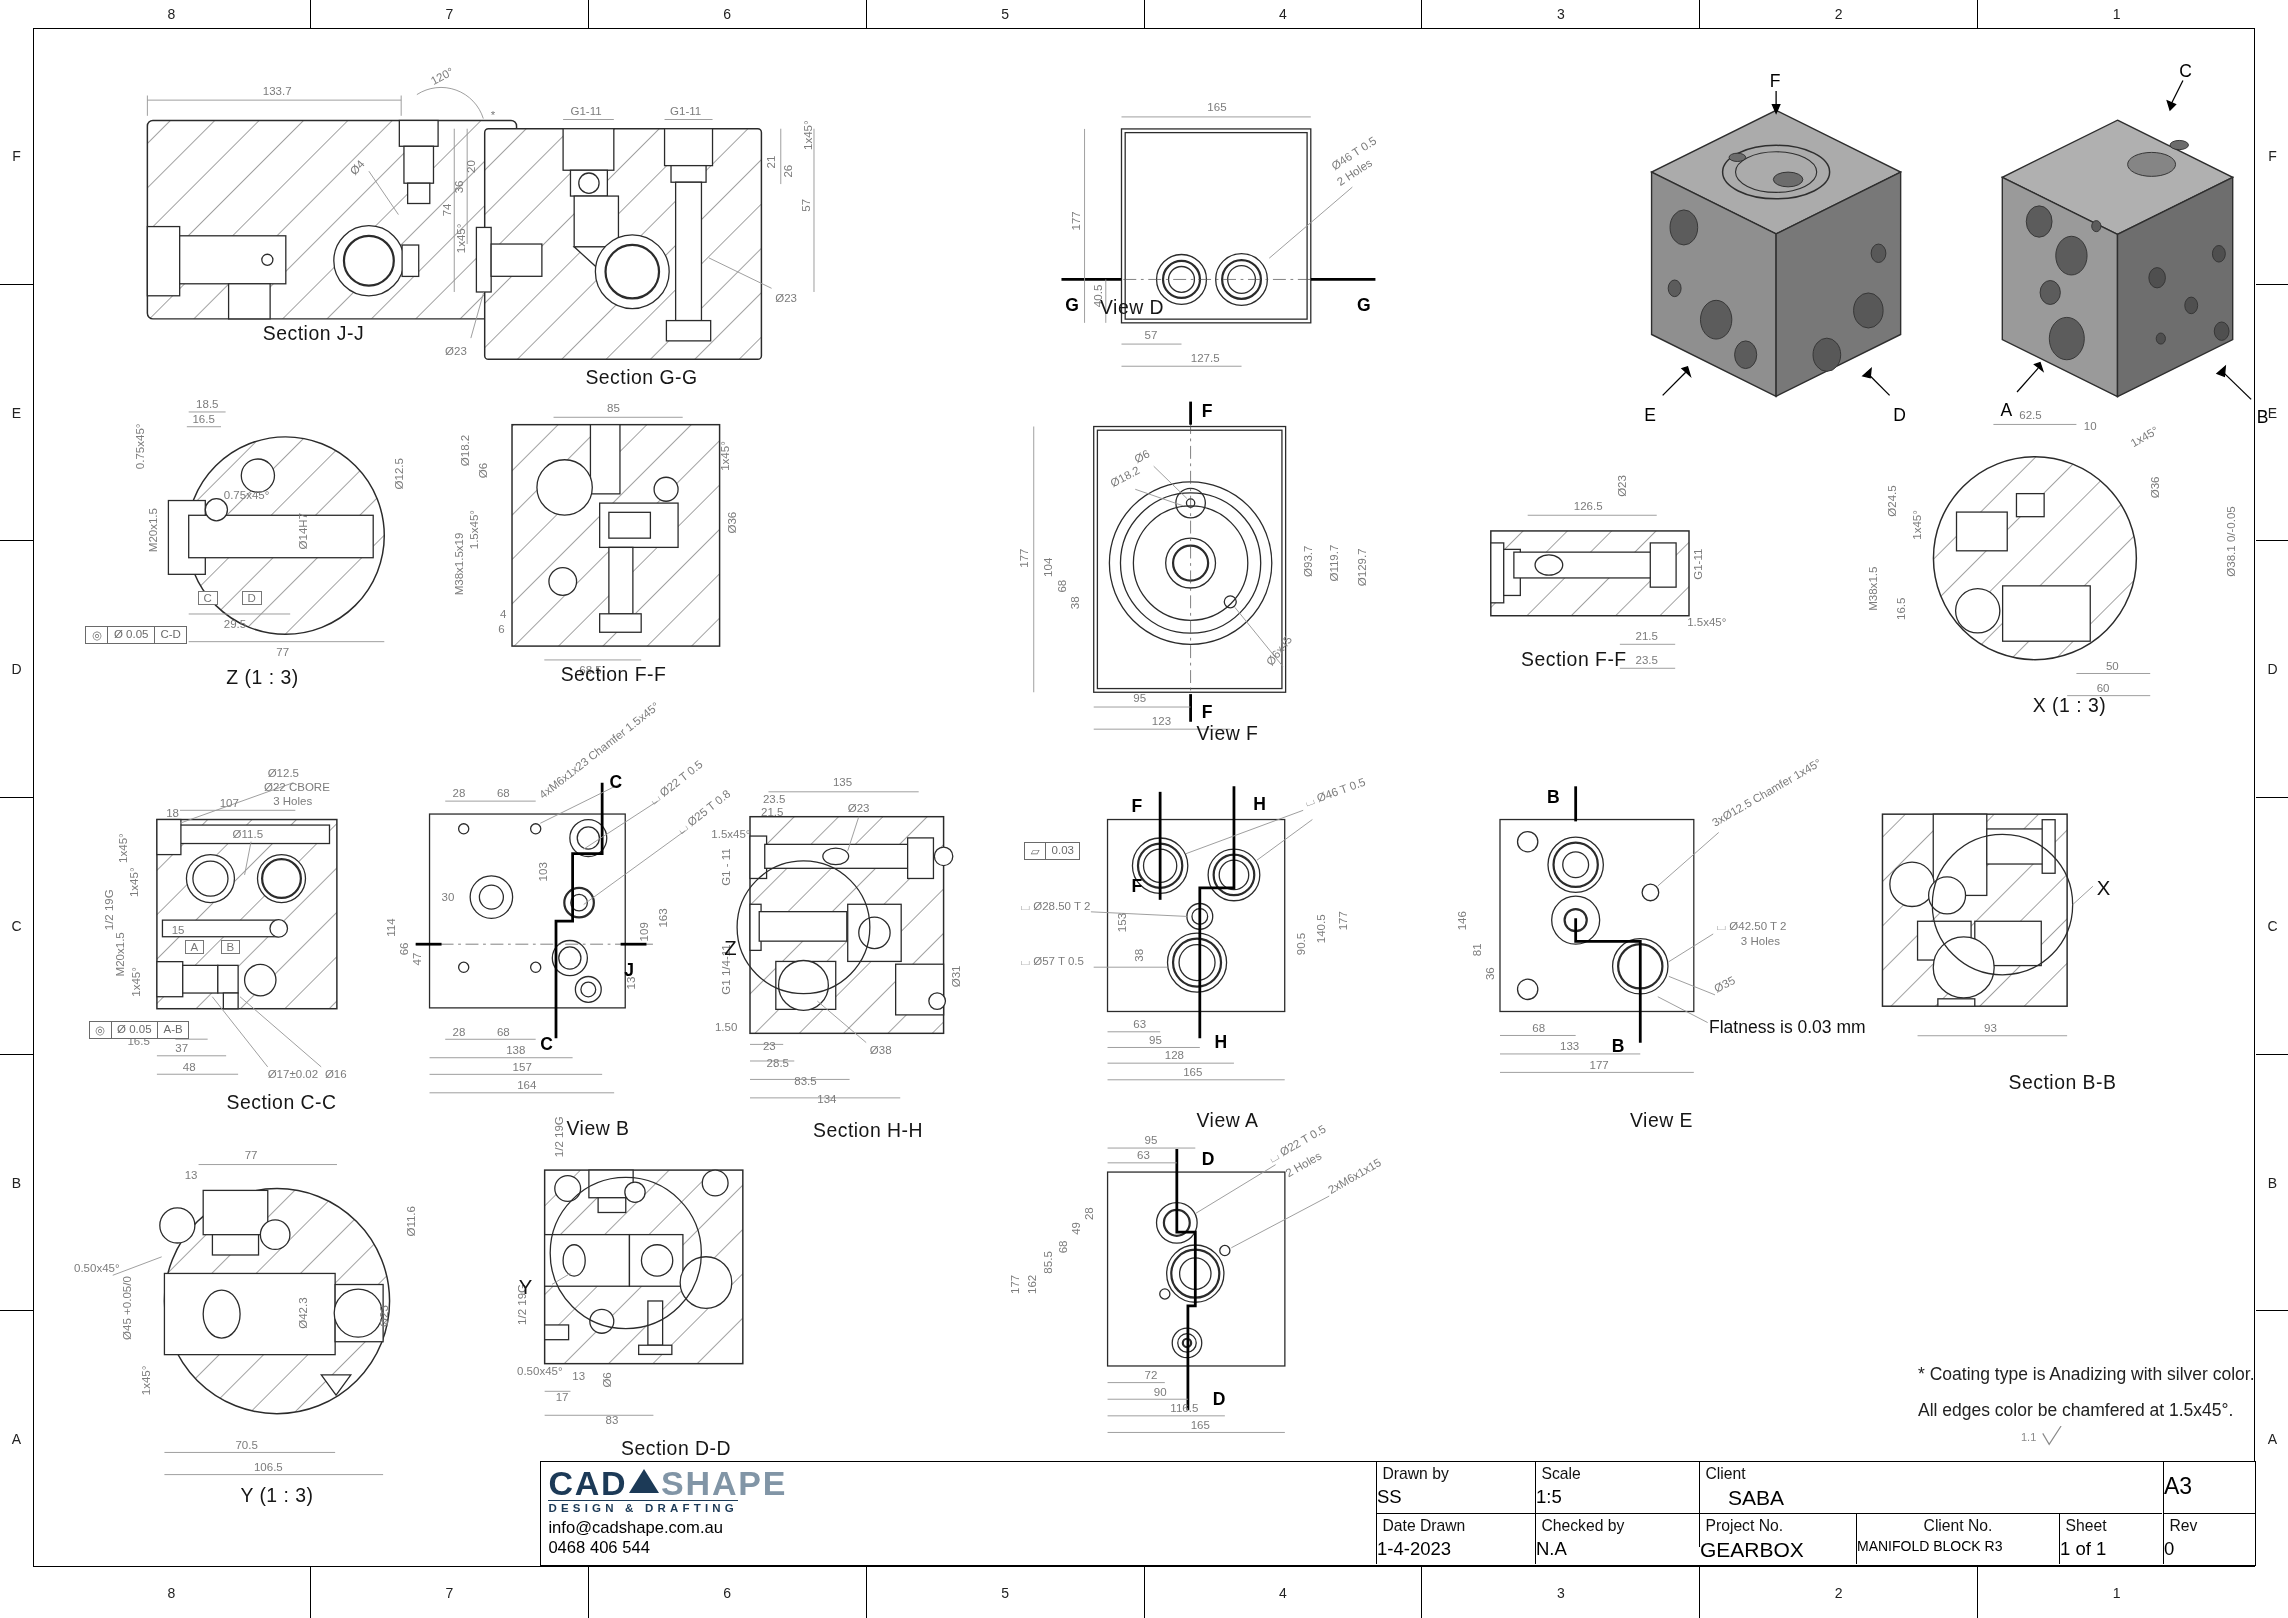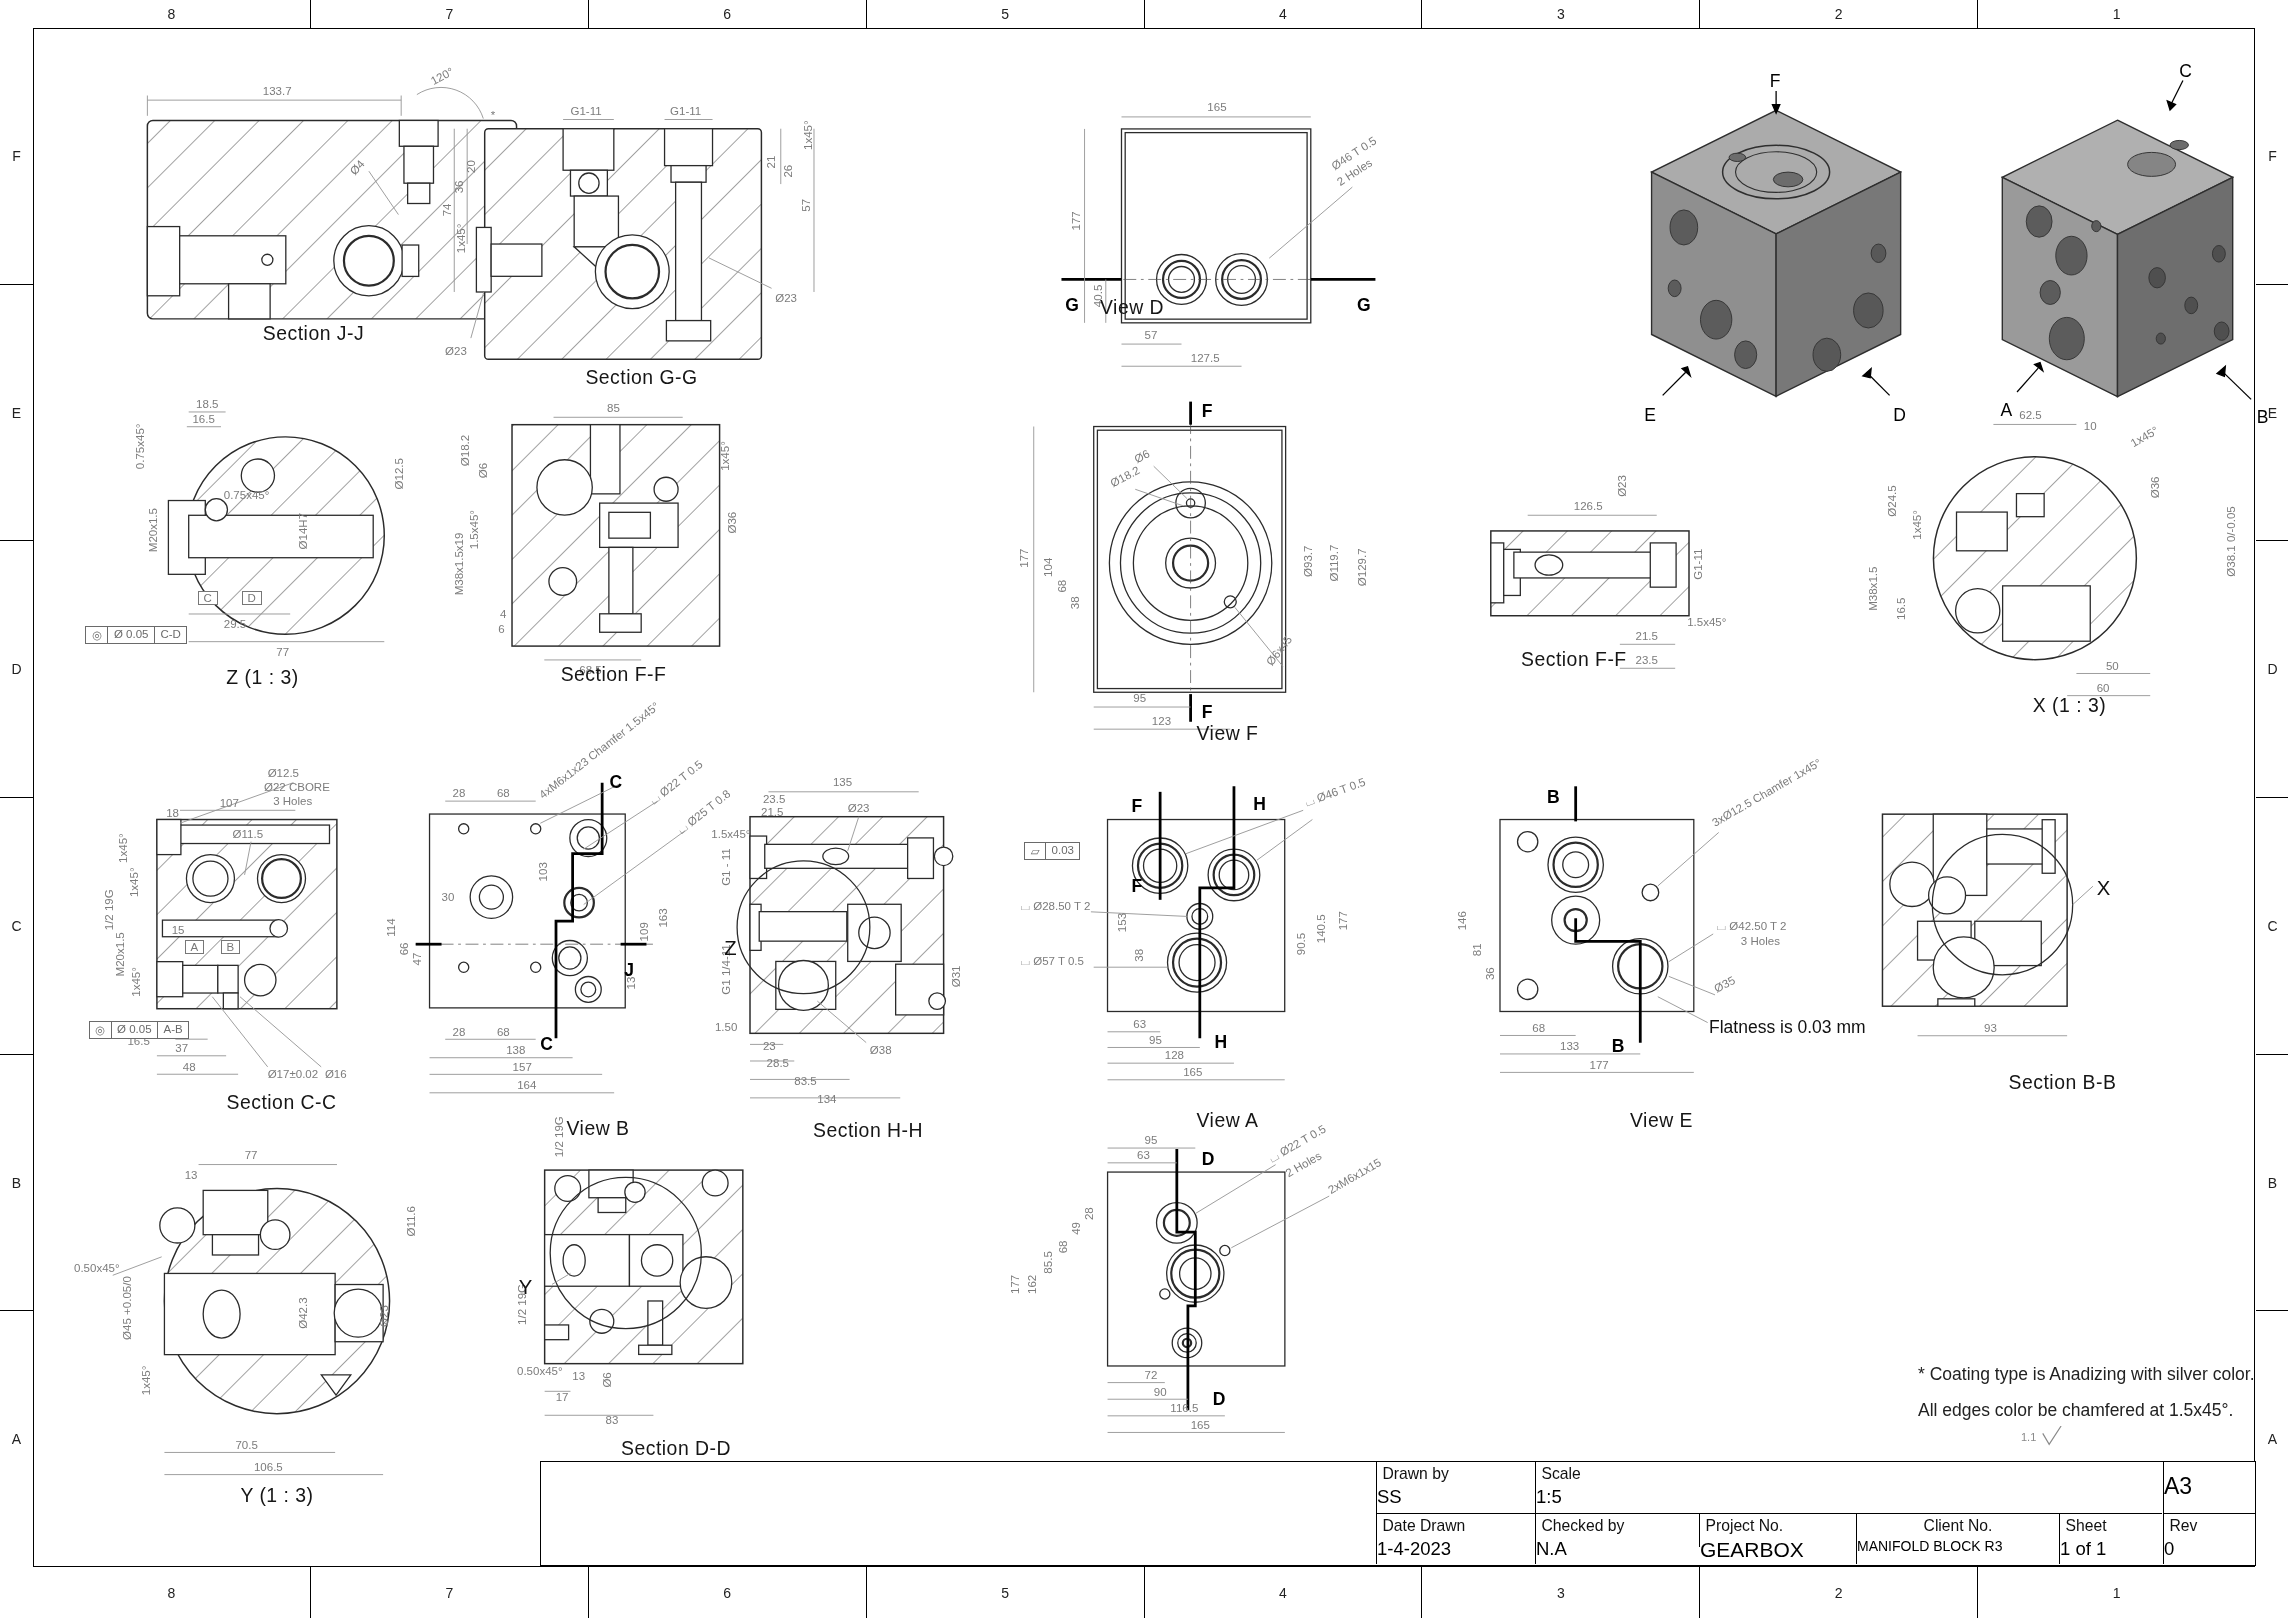--- a/index.html
+++ b/index.html
@@ -808,36 +808,48 @@
   <div>All edges color be chamfered at 1.5x45°.</div>
 </div>
 <div class="finish">
   <span>1.1</span>
   <svg width="24" height="22" style="vertical-align:-7.4px" viewBox="0 0 26 24">
     <polyline points="4,8 11,20 24,0" fill="none" stroke="#8a8a8a" stroke-width="1.3"></polyline>
   </svg>
 </div>
 
 <div class="tblock">
+  <div class="tb-logo">
+    <div class="brand"><span class="cad">CAD</span><span class="tri"></span><span class="shape">SHAPE</span></div>
+    <div class="tagline">DESIGN &amp; DRAFTING</div>
+    <div class="contact">
+      <div>info@cadshape.com.au</div>
+      <div>0468 406 544</div>
+    </div>
+  </div>
   <div class="cell" style="left:835px;top:0;width:159px;height:51px">
     <div class="lab">Drawn by</div>
     <div class="val">SS</div>
   </div>
   <div class="cell r2" style="left:835px;top:51px;width:159px;height:51px">
     <div class="lab">Date Drawn</div>
     <div class="val">1-4-2023</div>
   </div>
   <div class="cell" style="left:994px;top:0;width:164px;height:51px">
     <div class="lab">Scale</div>
     <div class="val">1:5</div>
   </div>
   <div class="cell r2" style="left:994px;top:51px;width:164px;height:51px">
     <div class="lab">Checked by</div>
     <div class="val">N.A</div>
   </div>
+  <div class="cell" style="left:1158px;top:0;width:463px;height:51px">
+    <div class="lab">Client</div>
+    <div class="val" style="text-align:left;padding-left:28px;font-size:21px">SABA</div>
+  </div>
   <div class="cell r2" style="left:1158px;top:51px;width:157px;height:34px">
     <div class="lab">Project No.</div>
     <div class="val" style="font-size:21px">GEARBOX</div>
   </div>
   <div class="cell r2" style="left:1315px;top:51px;width:203px;height:51px">
     <div class="lab" style="text-align:center">Client No.</div>
     <div class="val" style="font-size:14px">MANIFOLD BLOCK R3</div>
   </div>
   <div class="cell r2" style="left:1518px;top:51px;width:103px;height:51px">
     <div class="lab">Sheet</div>

